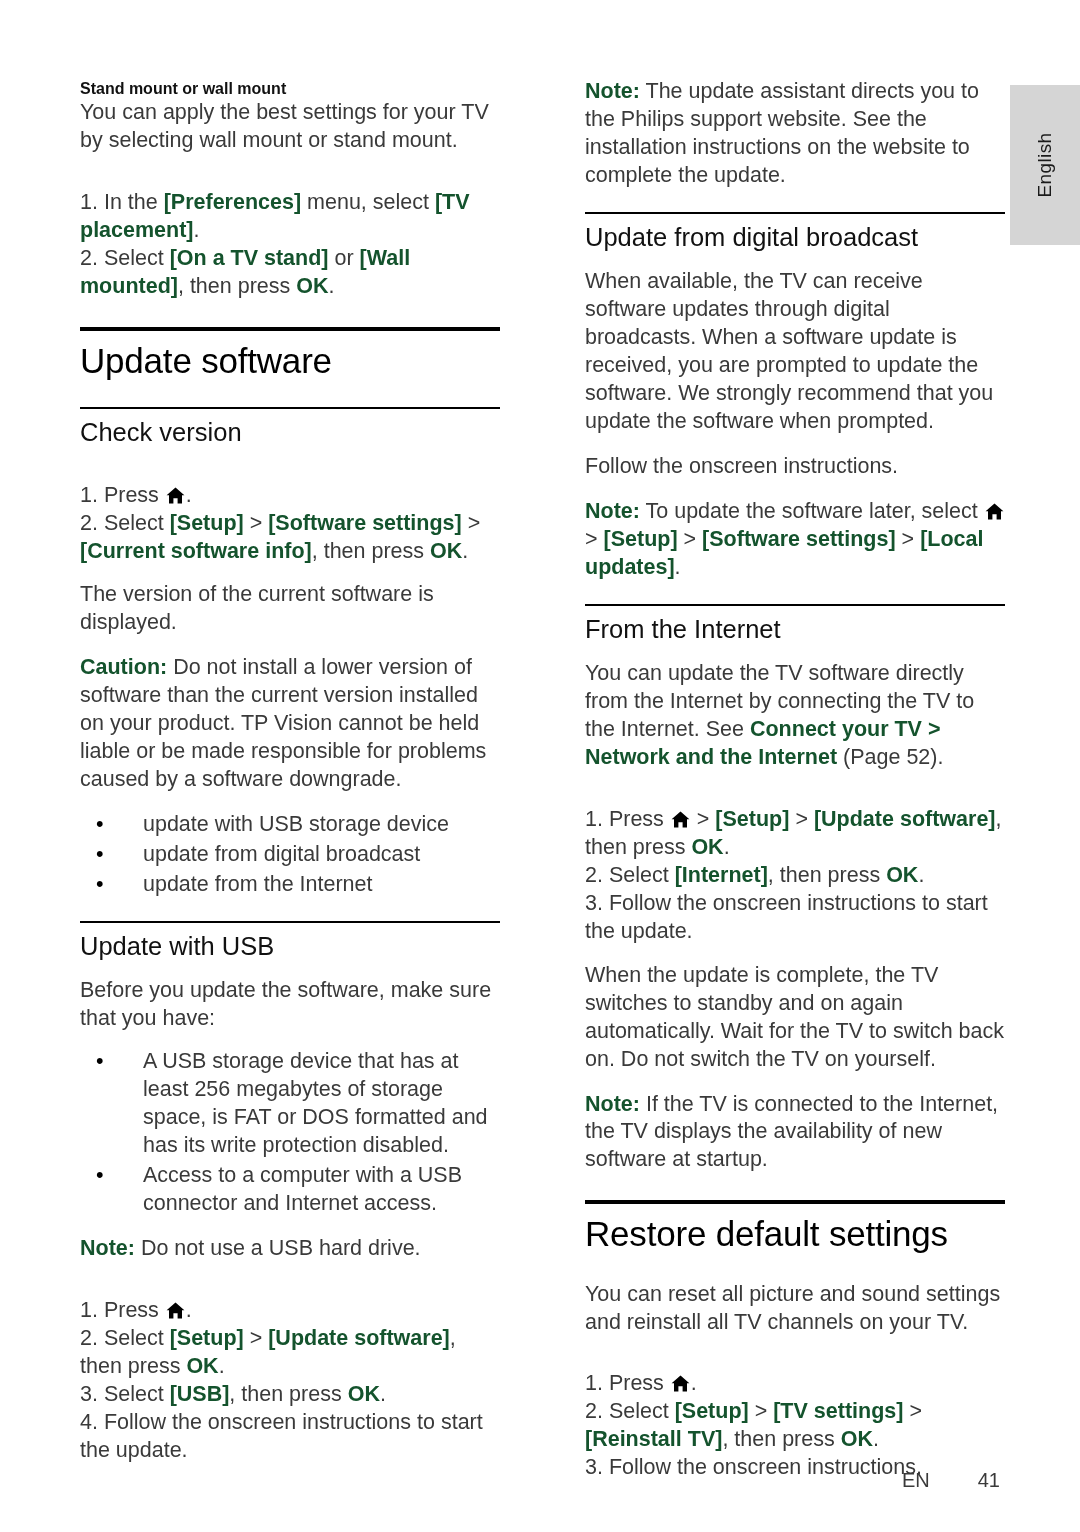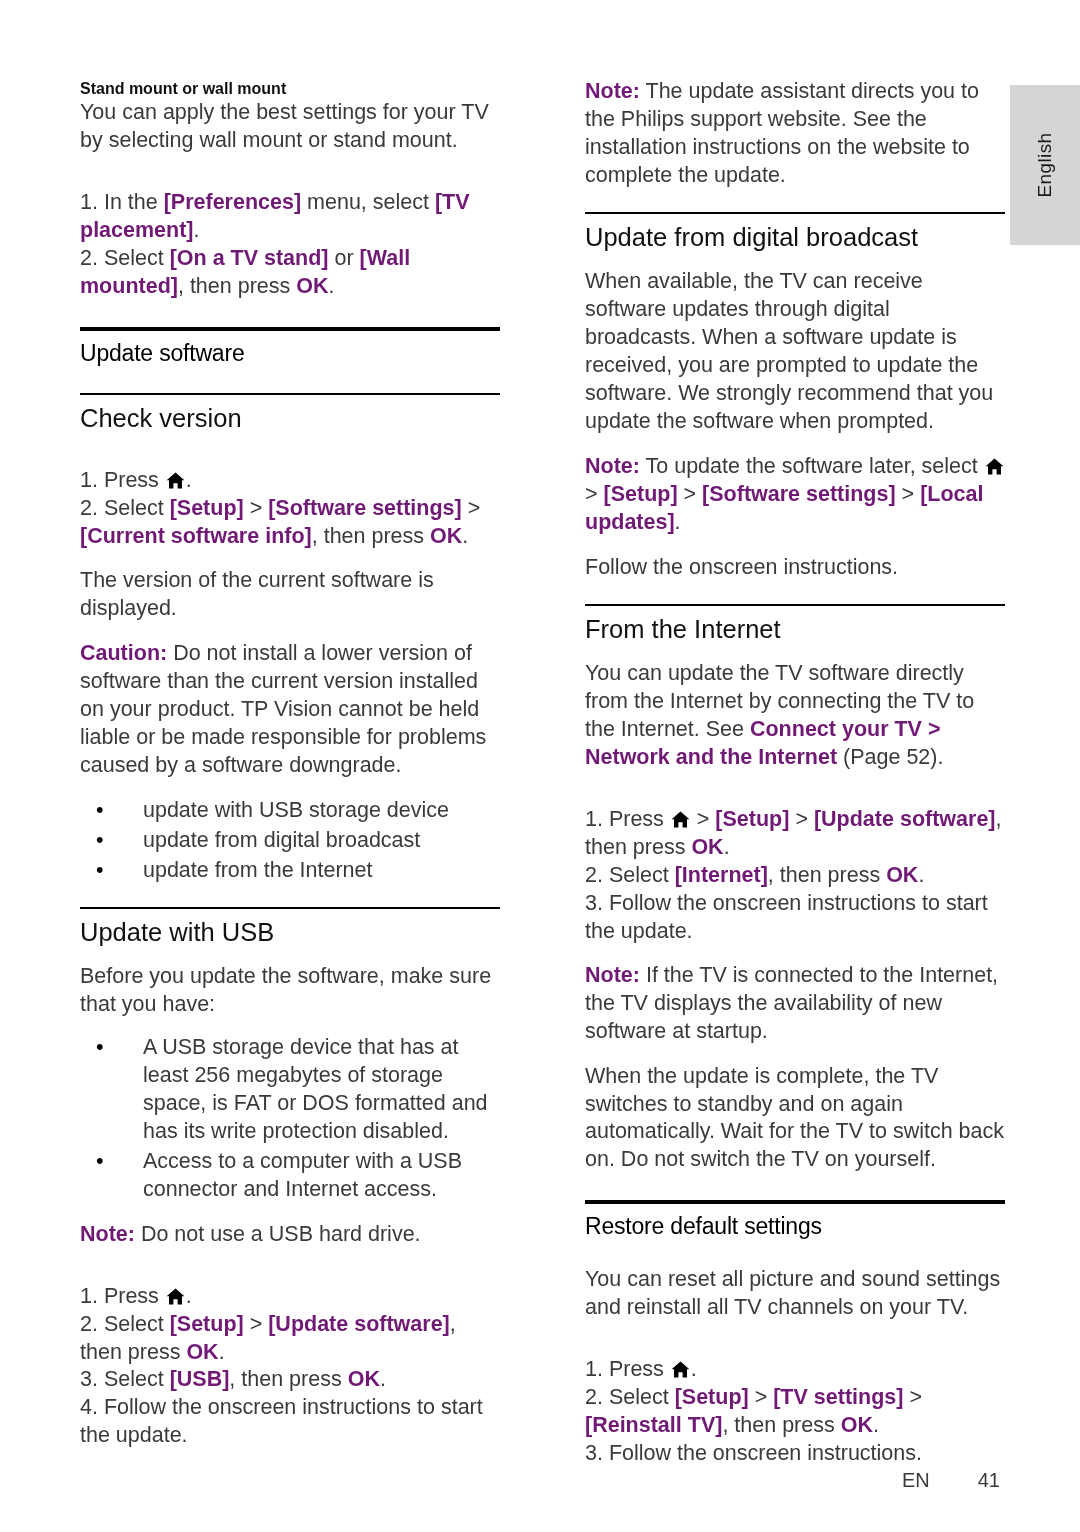--- a/index.html
+++ b/index.html
@@ -74,35 +74,35 @@
     color: #3a3a3a;
     margin-bottom: 17px;
     font-weight: 400;
   }
 
   p.tight { margin-bottom: 15px; }
   p.steps { margin-bottom: 16px; margin-top: 34px; }
 
   b, strong, .bold {
     font-weight: bold;
-    color: #701a75;
+    color: #14532d;
   }
 
   
   .h1-block {
     margin-top: 26px;
     margin-bottom: 26px;
   }
   .h1-rule {
     border-top: 4px solid #000;
     width: 100%;
     margin-bottom: 9px;
   }
   .h1 {
-    font-size: 23px;
+    font-size: 35px;
     font-weight: 400;
     color: #000;
     line-height: 1.18;
     letter-spacing: -0.2px;
   }
 
   
   .h2-block {
     margin-top: 22px;
     margin-bottom: 16px;
@@ -258,50 +258,50 @@
         <b>Note:</b><span> The update assistant directs you to the Philips support website. See the installation instructions on the website to complete the update.</span>
       </p>
 
       <div class="h2-block">
         <div class="h2-rule"></div>
         <div class="h2">Update from digital broadcast</div>
       </div>
 
       <p>When available, the TV can receive software updates through digital broadcasts. When a software update is received, you are prompted to update the software. We strongly recommend that you update the software when prompted.</p>
 
+      <p>Follow the onscreen instructions.</p>
+
       <p>
         <b>Note:</b><span> To update the software later, select </span><span class="home-icon"><svg width="19" height="17" viewBox="0 0 19 17">
               <path d="M9.5 0.6 L0.6 8.2 L3.0 8.2 L3.0 16.4 L7.4 16.4 L7.4 11.2 L11.6 11.2 L11.6 16.4 L16.0 16.4 L16.0 8.2 L18.4 8.2 Z" fill="#000"></path>
             </svg></span><span> &gt; </span><b>[Setup]</b><span> &gt; </span><b>[Software settings]</b><span> &gt; </span><b>[Local updates]</b><span>.</span>
       </p>
-
-      <p>Follow the onscreen instructions.</p>
 
       <div class="h2-block">
         <div class="h2-rule"></div>
         <div class="h2">From the Internet</div>
       </div>
 
       <p>
         <span>You can update the TV software directly from the Internet by connecting the TV to the Internet. See </span><b>Connect your TV &gt; Network and the Internet</b><span> (Page 52).</span>
       </p>
 
       <p class="steps">
         <span>1. Press </span><span class="home-icon"><svg width="19" height="17" viewBox="0 0 19 17">
               <path d="M9.5 0.6 L0.6 8.2 L3.0 8.2 L3.0 16.4 L7.4 16.4 L7.4 11.2 L11.6 11.2 L11.6 16.4 L16.0 16.4 L16.0 8.2 L18.4 8.2 Z" fill="#000"></path>
             </svg></span><span> &gt; </span><b>[Setup]</b><span> &gt; </span><b>[Update software]</b><span>, then press </span><b>OK</b><span>.</span><br>
         <span>2. Select </span><b>[Internet]</b><span>, then press </span><b>OK</b><span>.</span><br>
         <span>3. Follow the onscreen instructions to start the update.</span>
       </p>
 
+      <p>When the update is complete, the TV switches to standby and on again automatically. Wait for the TV to switch back on. Do not switch the TV on yourself.</p>
+
       <p>
         <b>Note:</b><span> If the TV is connected to the Internet, the TV displays the availability of new software at startup.</span>
       </p>
-
-      <p>When the update is complete, the TV switches to standby and on again automatically. Wait for the TV to switch back on. Do not switch the TV on yourself.</p>
 
       <div class="h1-block">
         <div class="h1-rule"></div>
         <div class="h1">Restore default settings</div>
       </div>
 
       <p>You can reset all picture and sound settings and reinstall all TV channels on your TV.</p>
 
       <p class="steps">
         <span>1. Press </span><span class="home-icon"><svg width="19" height="17" viewBox="0 0 19 17">

